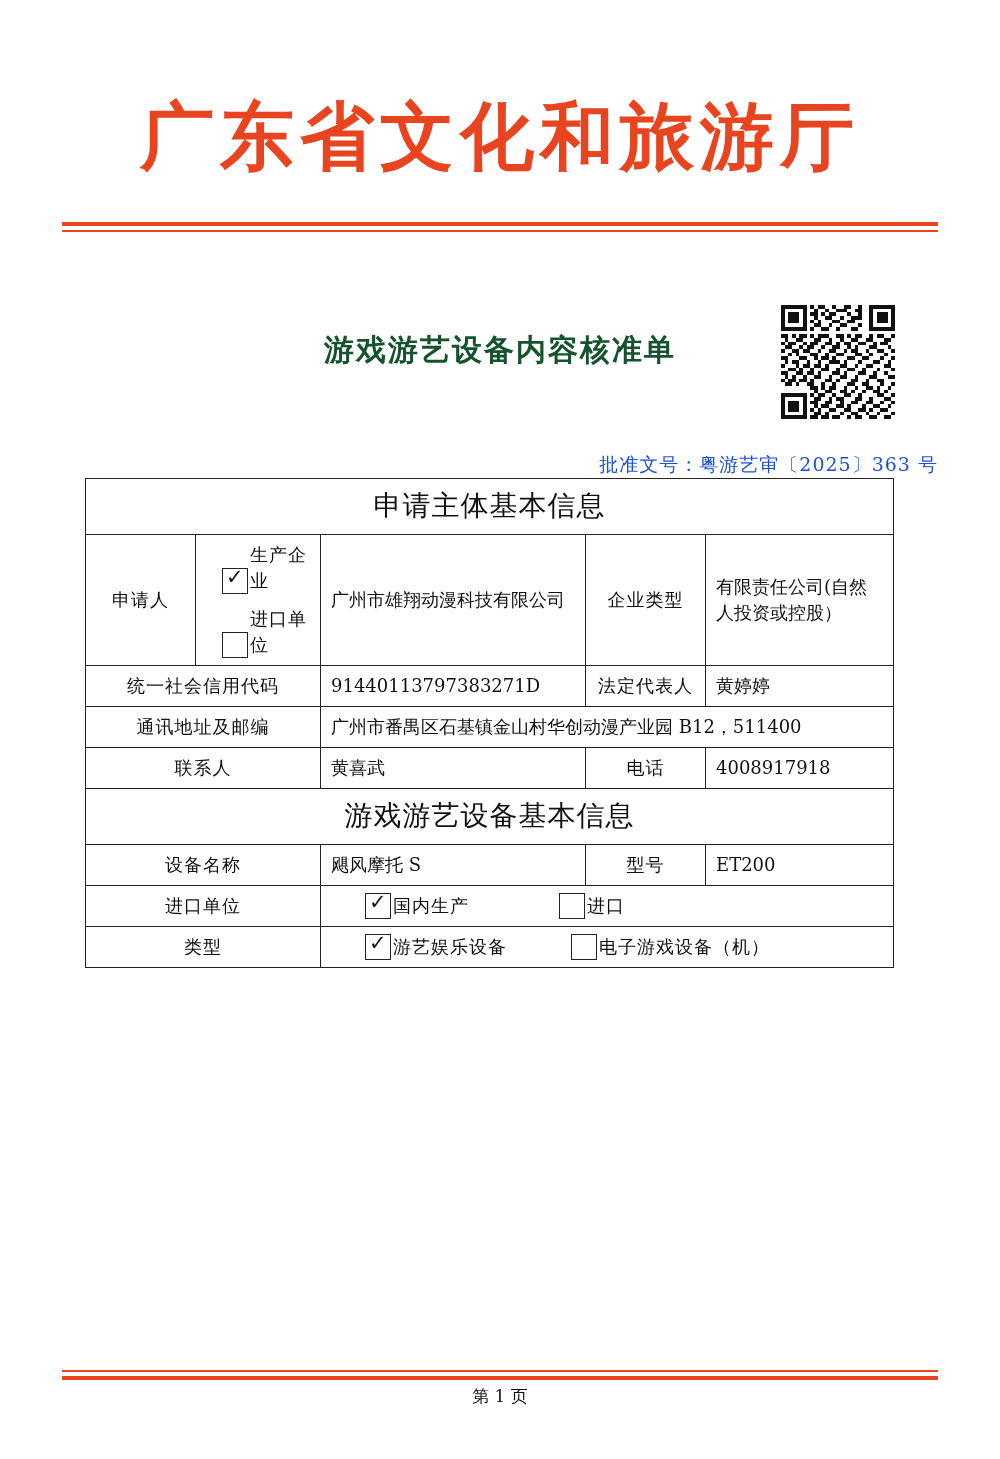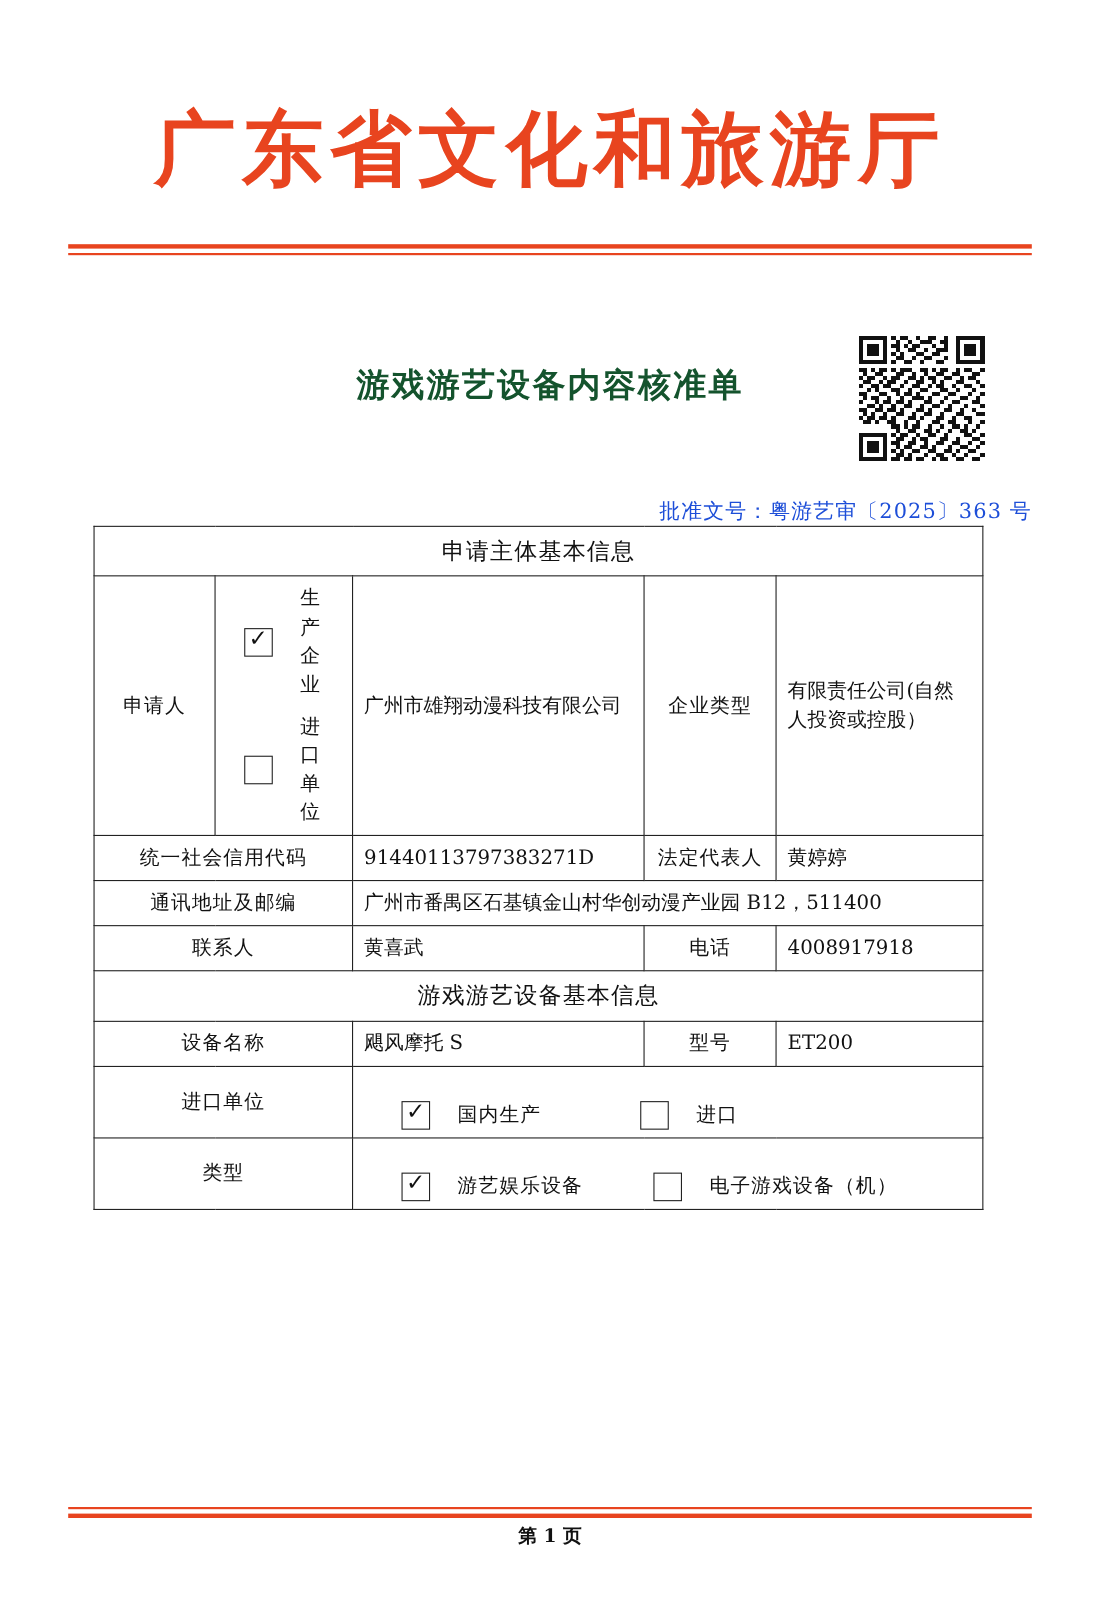--- a/index.html
+++ b/index.html
@@ -106,35 +106,35 @@
     font-family: "DejaVu Serif", serif;
   }
   table.form td {
     border: 1.5px solid #222;
     padding: 7px 10px;
     vertical-align: middle;
     line-height: 1.45;
   }
   .section-head {
     text-align: center;
-    font-size: 21px;
+    font-size: 28px;
     letter-spacing: 1px;
     padding: 13px 0;
   }
   .label-cell {
     text-align: center;
     letter-spacing: 1px;
   }
   .value-cell {
     text-align: left;
   }
 
   
   .chk-stack { display: flex; flex-direction: column; gap: 12px; align-items: flex-start; padding-left: 16px;}
-  .chk-row { display: flex; align-items: center; gap: 25px; }
+  .chk-row { display: flex; align-items: flex-end; gap: 2px; }
   .box {
     width: 24px;
     height: 24px;
     border: 1.5px solid #222;
     display: inline-block;
     position: relative;
     flex: none;
     background: #fff;
   }
   .box.checked::after {
@@ -147,21 +147,20 @@
     color: #111;
     font-family: "DejaVu Sans", sans-serif;
   }
   .chk-label { font-size: 18px; letter-spacing: 1px; }
 
   .inline-chks {
     display: flex;
     align-items: center;
     gap: 90px;
     padding-left: 34px;
-    margin-top: 24px;
   }
   .inline-chks.wide { gap: 64px; }
 
   .theme-cell {
     text-align: left;
     line-height: 1.9;
     padding: 16px 14px;
   }
 
   
@@ -173,21 +172,20 @@
   }
   .page-num {
     position: absolute;
     top: 1385px;
     left: 0;
     width: 1000px;
     text-align: center;
     font-size: 17px;
     font-family: "DejaVu Serif", serif;
     color: #111;
-    font-weight: bold;
   }
 </style>
 </head>
 <body>
 
 <div class="page">
 
   <div class="masthead">广东省文化和旅游厅</div>
 
   <div class="rule-wrap">

